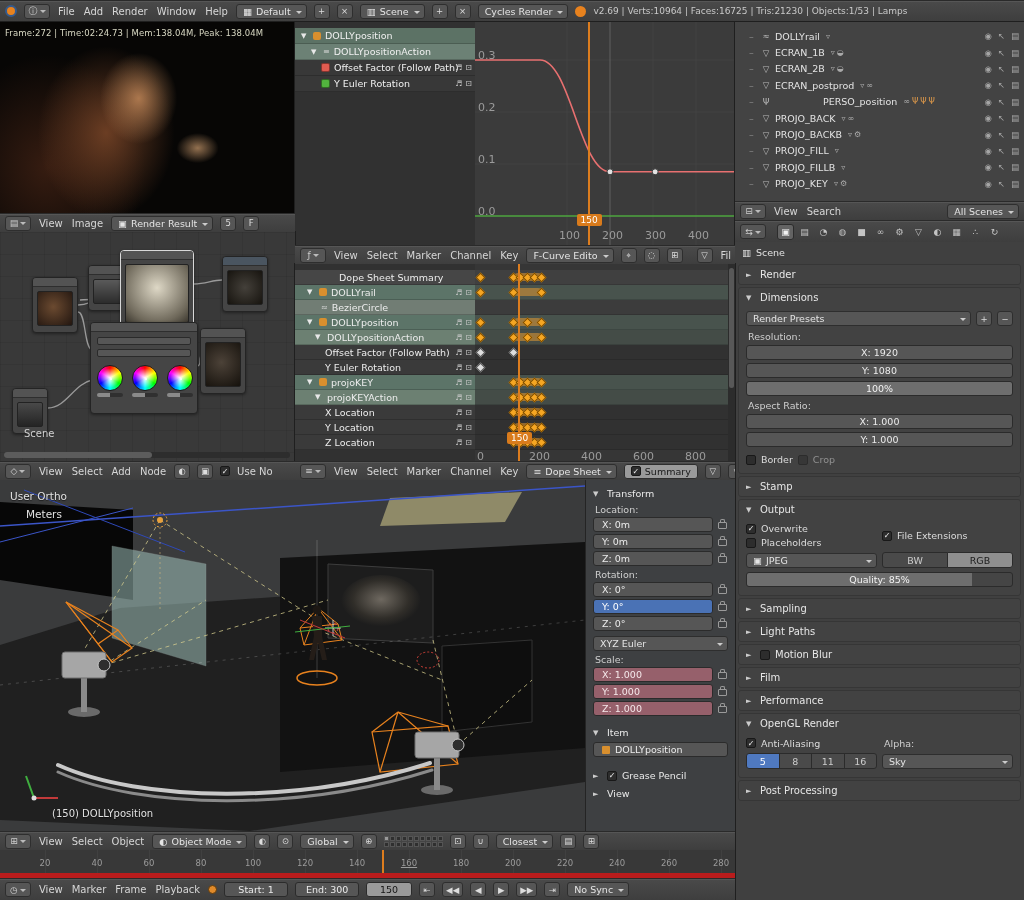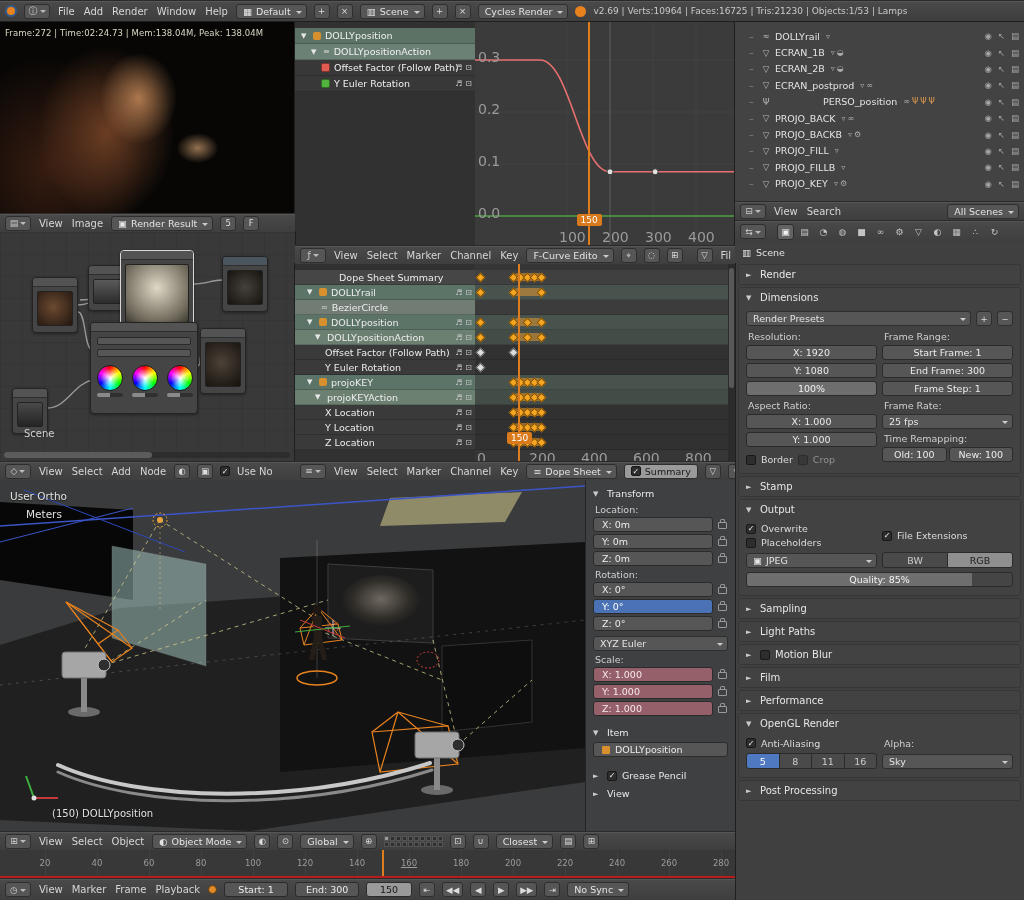--- a/index.html
+++ b/index.html
@@ -47,21 +47,21 @@
       radial-gradient(95px 120px at 36% 58%,rgba(122,70,40,.85),rgba(40,20,12,0) 72%),
       radial-gradient(130px 150px at 16% 76%,rgba(66,34,20,.8),rgba(20,10,6,0) 75%),
       #070605}
   #img-stats{position:absolute;left:5px;top:6px;font-size:8.5px;color:#d9d9c4;letter-spacing:.1px}
   
   #graph-area{left:295px;top:22px;width:440px;height:242px;background:#333}
   #gr-channels{position:absolute;left:0;top:0;width:180px;height:223px;background:#313131}
   .gch{position:absolute;left:0;width:180px;height:16px;display:flex;align-items:center;gap:4px;font-size:9.5px;color:#f0f0f0}
   .gch .ric{position:absolute;right:3px;display:flex;gap:3px;color:#c9c9c9;font-size:8px}
   #gr-canvas{position:absolute;left:180px;top:0;width:260px;height:223px;background:#3b3b3b}
-  .ticklab{position:absolute;font-size:14px;color:#9b9b9b}
+  .ticklab{position:absolute;font-size:11px;color:#9b9b9b}
   .fbadge{position:absolute;background:#d97b1c;color:#fff;font-size:9px;padding:0 4px;height:12px;
     display:flex;align-items:center;border-radius:2px;z-index:4}
   .cfline{position:absolute;top:0;bottom:0;width:2px;background:#dd7d1e;z-index:3}
   .obi{width:8px;height:8px;background:#d88f2e;border-radius:2px;flex:none}
   .swatch{width:9px;height:9px;border-radius:2px;border:1px solid rgba(0,0,0,.4);flex:none}
   .disc{font-size:7px;color:#e8e8e8;width:8px;flex:none}
   
   #out-area{left:735px;top:22px;width:289px;height:198px;background:#434343}
   .out-row{position:absolute;left:0;width:289px;height:16.4px;display:flex;align-items:center;gap:4px;
     padding-left:14px;font-size:9.5px;color:#e3e3e3}
@@ -129,21 +129,21 @@
   .lk{width:9px;height:7px;border:1px solid #9a9a9a;border-radius:1px;position:relative;margin:2px 1px 0}
   .lk::before{content:"";position:absolute;left:1px;top:-4px;width:3px;height:3px;border:1px solid #9a9a9a;
     border-bottom:none;border-radius:2px 2px 0 0}
   .bluefield{background:#4a72b5 !important;color:#fff !important}
   .pinkfield{background:#96606b !important;color:#f5e8ea !important}
   .layers{display:grid;grid-template-columns:repeat(10,5px);grid-auto-rows:5px;gap:1px;flex:none}
   .lcell{background:#2f2f2f;border:1px solid #555}
   .lcell.on{background:#9a9a9a}
   
   #tl-area{left:0;top:850px;width:735px;height:50px;background:#383838}
-  #tl-ruler{position:absolute;left:0;top:0;width:735px;height:28px;background:#383838;border-bottom:2px solid #b91c1c}
+  #tl-ruler{position:absolute;left:0;top:0;width:735px;height:28px;background:#383838;border-bottom:5px solid #b91c1c}
   .tl-grid{position:absolute;top:0;bottom:0;width:1px;background:#404040}
   .tl-lab{position:absolute;top:8px;font-size:8.5px;color:#9b9b9b;transform:translateX(-50%)}
   #tl-hdr{height:22px}
   .recdot{width:9px;height:9px;border-radius:50%;background:#e08a2a;border:1px solid #5c3a0d;flex:none}
 </style>
 </head>
 <body>
 
 <div id="root">
 
@@ -474,33 +474,20 @@
               <div class="numfield">Y: 1080</div>
               <div class="slider" style="background:linear-gradient(to right,#6e6e6e 0 100%,#454545 0)">100%</div>
               <span class="plabel">Aspect Ratio:</span>
               <div class="numfield">X: 1.000</div>
               <div class="numfield">Y: 1.000</div>
               <div class="cbrow" style="margin-top:4px">
                 <span class="cb off">✓</span>
                 <span>Border</span>
                 <span class="cb off" style="opacity:.5">✓</span>
                 <span style="opacity:.5">Crop</span>
-              </div>
-            </div>
-            <div class="pcol">
-              <span class="plabel">Frame Range:</span>
-              <div class="numfield">Start Frame: 1</div>
-              <div class="numfield">End Frame: 300</div>
-              <div class="numfield">Frame Step: 1</div>
-              <span class="plabel">Frame Rate:</span>
-              <span class="dd" style="width:100%">25 fps</span>
-              <span class="plabel">Time Remapping:</span>
-              <div style="display:flex;gap:2px">
-                <div class="numfield" style="flex:1">Old: 100</div>
-                <div class="numfield" style="flex:1">New: 100</div>
               </div>
             </div>
           </div>
         </div>
       </div>
 
       <div class="panel">
         <div class="phead">
           <span class="parrow">►</span>
           <span>Stamp</span>

